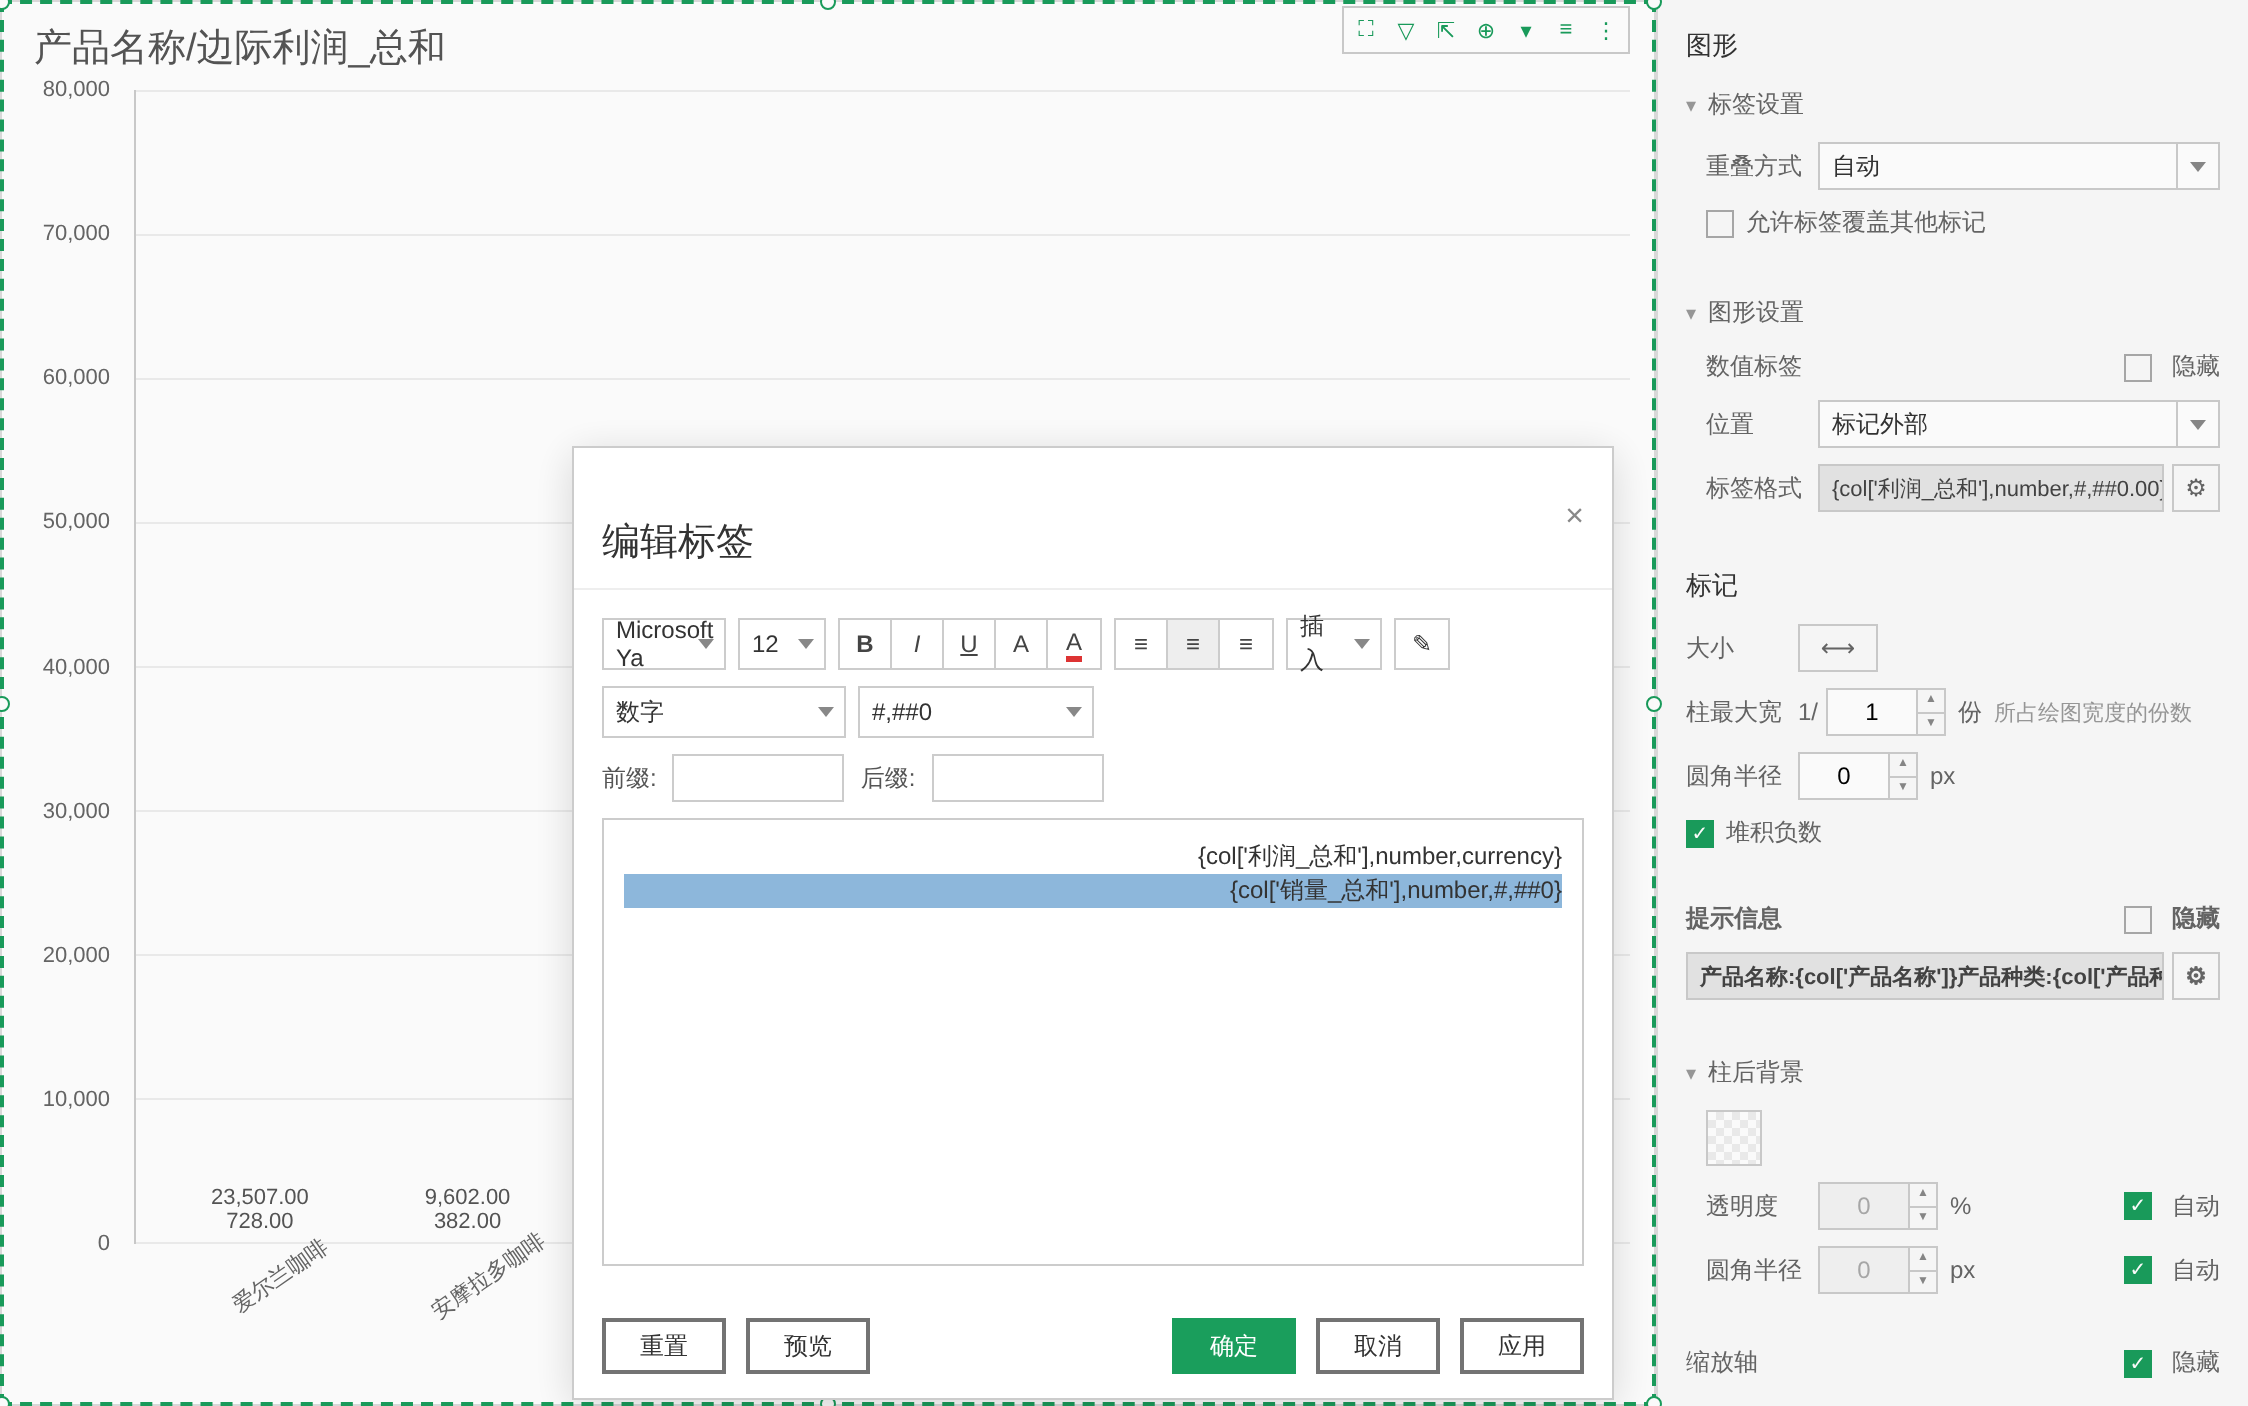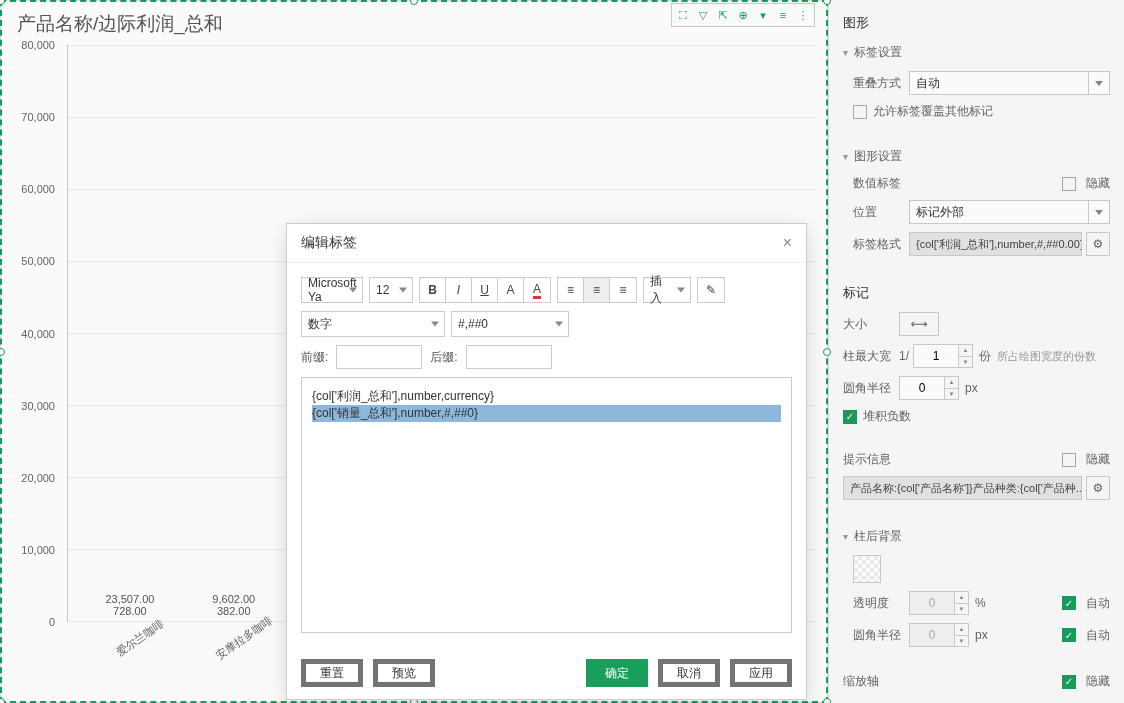--- a/index.html
+++ b/index.html
@@ -55,39 +55,39 @@
 .gear-btn { width: 24px; height: 24px; border: 1px solid #ccc; margin-left: 4px; display: flex; align-items: center; justify-content: center; color: #666; cursor: pointer; }
 .size-icon { width: 40px; height: 24px; border: 1px solid #ccc; display: flex; align-items: center; justify-content: center; }
 .pattern-box { width: 28px; height: 28px; border: 1px solid #ccc; background: repeating-conic-gradient(#eee 0 25%, #fff 0 50%) 0 0/8px 8px; }
 .right-inline { margin-left: auto; display: flex; align-items: center; }
 .hide-label { font-size: 12px; color: #666; margin-left: 4px; }
 
 
 .modal-overlay { position: absolute; inset: 0; background: rgba(0,0,0,0.02); z-index: 100; }
 .modal { position: absolute; left: 286px; top: 223px; width: 521px; height: 477px; background: #fff; border: 1px solid #ccc; box-shadow: 0 4px 20px rgba(0,0,0,0.15); display: flex; flex-direction: column; }
 .modal-header { display: flex; align-items: center; padding: 10px 14px; border-bottom: 1px solid #eee; }
-.modal-title { font-size: 14px; color: #333; }
+.modal-title { font-size: 19px; color: #333; margin-top: 24px; }
 .modal-close { margin-left: auto; font-size: 16px; color: #888; cursor: pointer; }
 .modal-body { padding: 14px; flex: 1; display: flex; flex-direction: column; }
 .toolbar-row { display: flex; gap: 6px; margin-bottom: 8px; flex-wrap: wrap; }
 .tb-select { border: 1px solid #ccc; height: 26px; display: flex; align-items: center; padding: 0 18px 0 6px; position: relative; font-size: 12px; min-width: 0; }
 .tb-select::after { content: ""; position: absolute; right: 5px; top: 50%; width: 0; height: 0; border-left: 4px solid transparent; border-right: 4px solid transparent; border-top: 5px solid #888; transform: translateY(-50%); }
 .tb-group { display: flex; border: 1px solid #ccc; height: 26px; }
 .tb-group .btn { width: 26px; display: flex; align-items: center; justify-content: center; border-right: 1px solid #ccc; cursor: pointer; font-size: 12px; color: #444; }
 .tb-group .btn:last-child { border-right: none; }
 .tb-single { width: 28px; height: 26px; border: 1px solid #ccc; display: flex; align-items: center; justify-content: center; cursor: pointer; }
 .prefix-row { display: flex; align-items: center; gap: 8px; margin-bottom: 8px; }
 .prefix-row label { font-size: 12px; color: #555; }
 .prefix-row input { width: 86px; height: 24px; border: 1px solid #ccc; padding: 0 4px; }
-.editor { flex: 1; border: 1px solid #ccc; padding: 10px; font-size: 12px; color: #333; overflow: auto; text-align: left; }
+.editor { flex: 1; border: 1px solid #ccc; padding: 10px; font-size: 12px; color: #333; overflow: auto; text-align: right; }
 .editor .line { display: block; }
 .editor .sel { background: #8db7db; }
 .modal-footer { padding: 12px 14px; display: flex; gap: 10px; align-items: center; }
 .modal-footer .spacer { flex: 1; }
-.mbtn { min-width: 62px; height: 28px; border: 5px solid #737373; background: #fff; display: flex; align-items: center; justify-content: center; font-size: 12px; cursor: pointer; }
+.mbtn { min-width: 62px; height: 28px; border: 2px solid #737373; background: #fff; display: flex; align-items: center; justify-content: center; font-size: 12px; cursor: pointer; }
 .mbtn.primary { background: #1a9e5c; border-color: #1a9e5c; color: #fff; }
 .underline-a { text-decoration: underline; }
 </style>
 </head>
 <body>
 
 <div class="main-container">
   <div class="chart-area selected">
     <div class="chart-toolbar">
       <div class="tb">⛶</div>
@@ -255,21 +255,21 @@
           <span style="margin-left:6px;">px</span>
         </div>
         <div class="checkbox-row">
           <div class="checkbox checked">✓</div>
           <span>堆积负数</span>
         </div>
       </div>
     </div>
 
     <div class="section">
-      <div class="section-body" style="padding-left:14px;">
+      <div class="section-body" style="padding-left:14px;font-weight:bold;">
         <div class="form-row">
           <span class="label">提示信息</span>
           <div class="right-inline">
             <div class="checkbox"></div>
             <span class="hide-label">隐藏</span>
           </div>
         </div>
         <div class="form-row">
           <div class="format-box" style="margin-left:0;">产品名称:{col['产品名称']}产品种类:{col['产品种...</div>
           <div class="gear-btn">⚙</div>
@@ -363,21 +363,21 @@
           <div class="btn">≡</div>
           <div class="btn" style="background:#eee;">≡</div>
           <div class="btn">≡</div>
         </div>
         <div class="tb-select" style="width:48px;">
             <span>插入</span>
           </div>
         <div class="tb-single">✎</div>
       </div>
       <div class="toolbar-row">
-        <div class="tb-select" style="width:144px;">
+        <div class="tb-select" style="width:122px;">
             <span>数字</span>
           </div>
         <div class="tb-select" style="width:118px;">
             <span>#,##0</span>
           </div>
       </div>
       <div class="prefix-row">
         <label>前缀:</label>
         <input type="text" style="">
         <label>后缀:</label>

